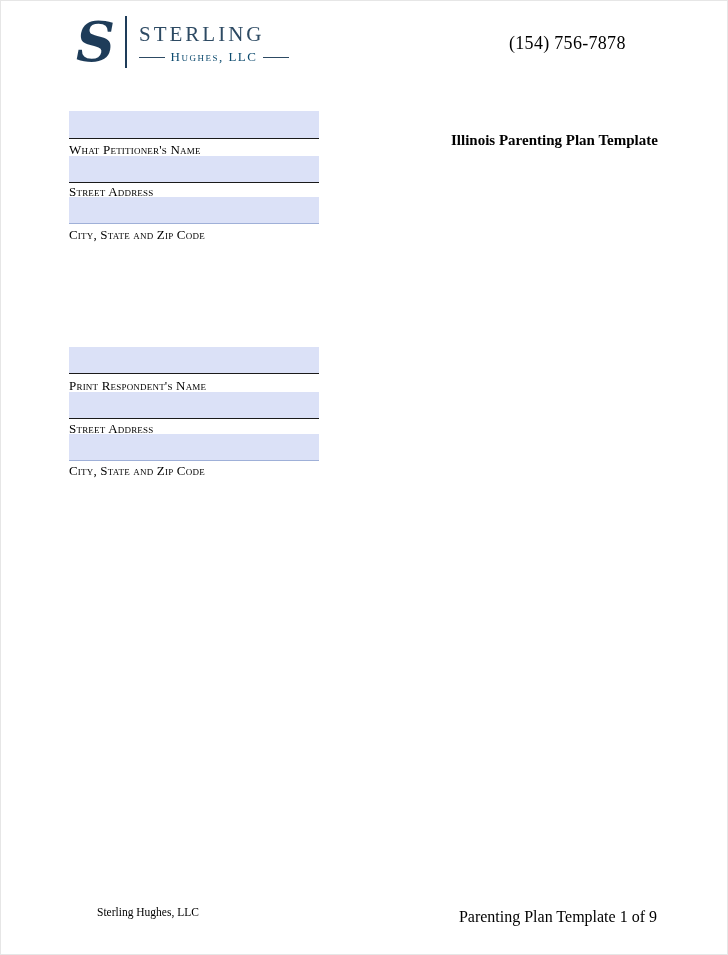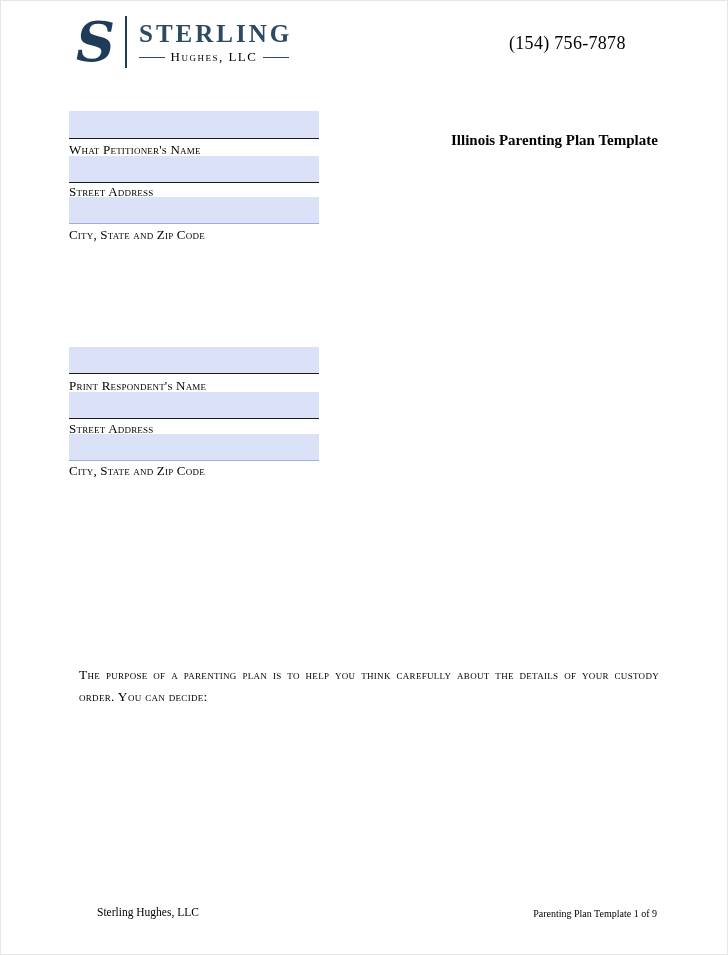--- a/index.html
+++ b/index.html
@@ -34,31 +34,31 @@
     padding-right:10px;
   }
   .logo-divider {
     width:2px;
     height:52px;
     background:#1e3c59;
     margin-right:12px;
   }
   .logo-text { display:flex; flex-direction:column; justify-content:center; width:150px; }
   .logo-name {
-    font-size:25px;
+    font-size:21px;
     letter-spacing:3px;
-    font-weight:700;
+    font-weight:400;
     color:#2d4a63;
     line-height:30px;
   }
   .logo-sub {
     display:flex;
     align-items:center;
     gap:6px;
-    color:#000000;
+    color:#0c4a6e;
   }
   .logo-sub .rule { flex:1; height:1px; background:#2d4a63; }
   .logo-sub .sub-text {
     font-variant:small-caps;
     font-size:13px;
     letter-spacing:1.5px;
     white-space:nowrap;
   }
 
   .phone {
@@ -150,21 +150,21 @@
   .footer-left {
     position:absolute;
     left:96px;
     top:905px;
     font-size:11.5px;
   }
   .footer-right {
     position:absolute;
     right:70px;
     top:907px;
-    font-size:10px;
+    font-size:16px;
     text-align:right;
   }
 </style>
 </head>
 <body>
 
 <div class="page">
 
   <div class="logo">
     <div class="logo-s">S</div>
@@ -194,19 +194,18 @@
 
   <input id="res-input-1" class="field-input" type="text" style="">
   <div id="res-label-1" class="field-label">Print Respondent's Name</div>
 
   <input id="res-input-2" class="field-input" type="text" style="">
   <div id="res-label-2" class="field-label">Street Address</div>
 
   <input id="res-input-3" class="field-input light-underline" type="text" style="">
   <div id="res-label-3" class="field-label">City, State and Zip Code</div>
 
-  <p class="intro">The purpose of a parenting plan is to help you think carefully about the details of your custody order.  You can decide:</p>
 
 
   <div class="footer-left">Sterling Hughes, LLC</div>
   <div class="footer-right">Parenting Plan Template 1 of 9</div>
 
 </div>
 
 </body></html>

